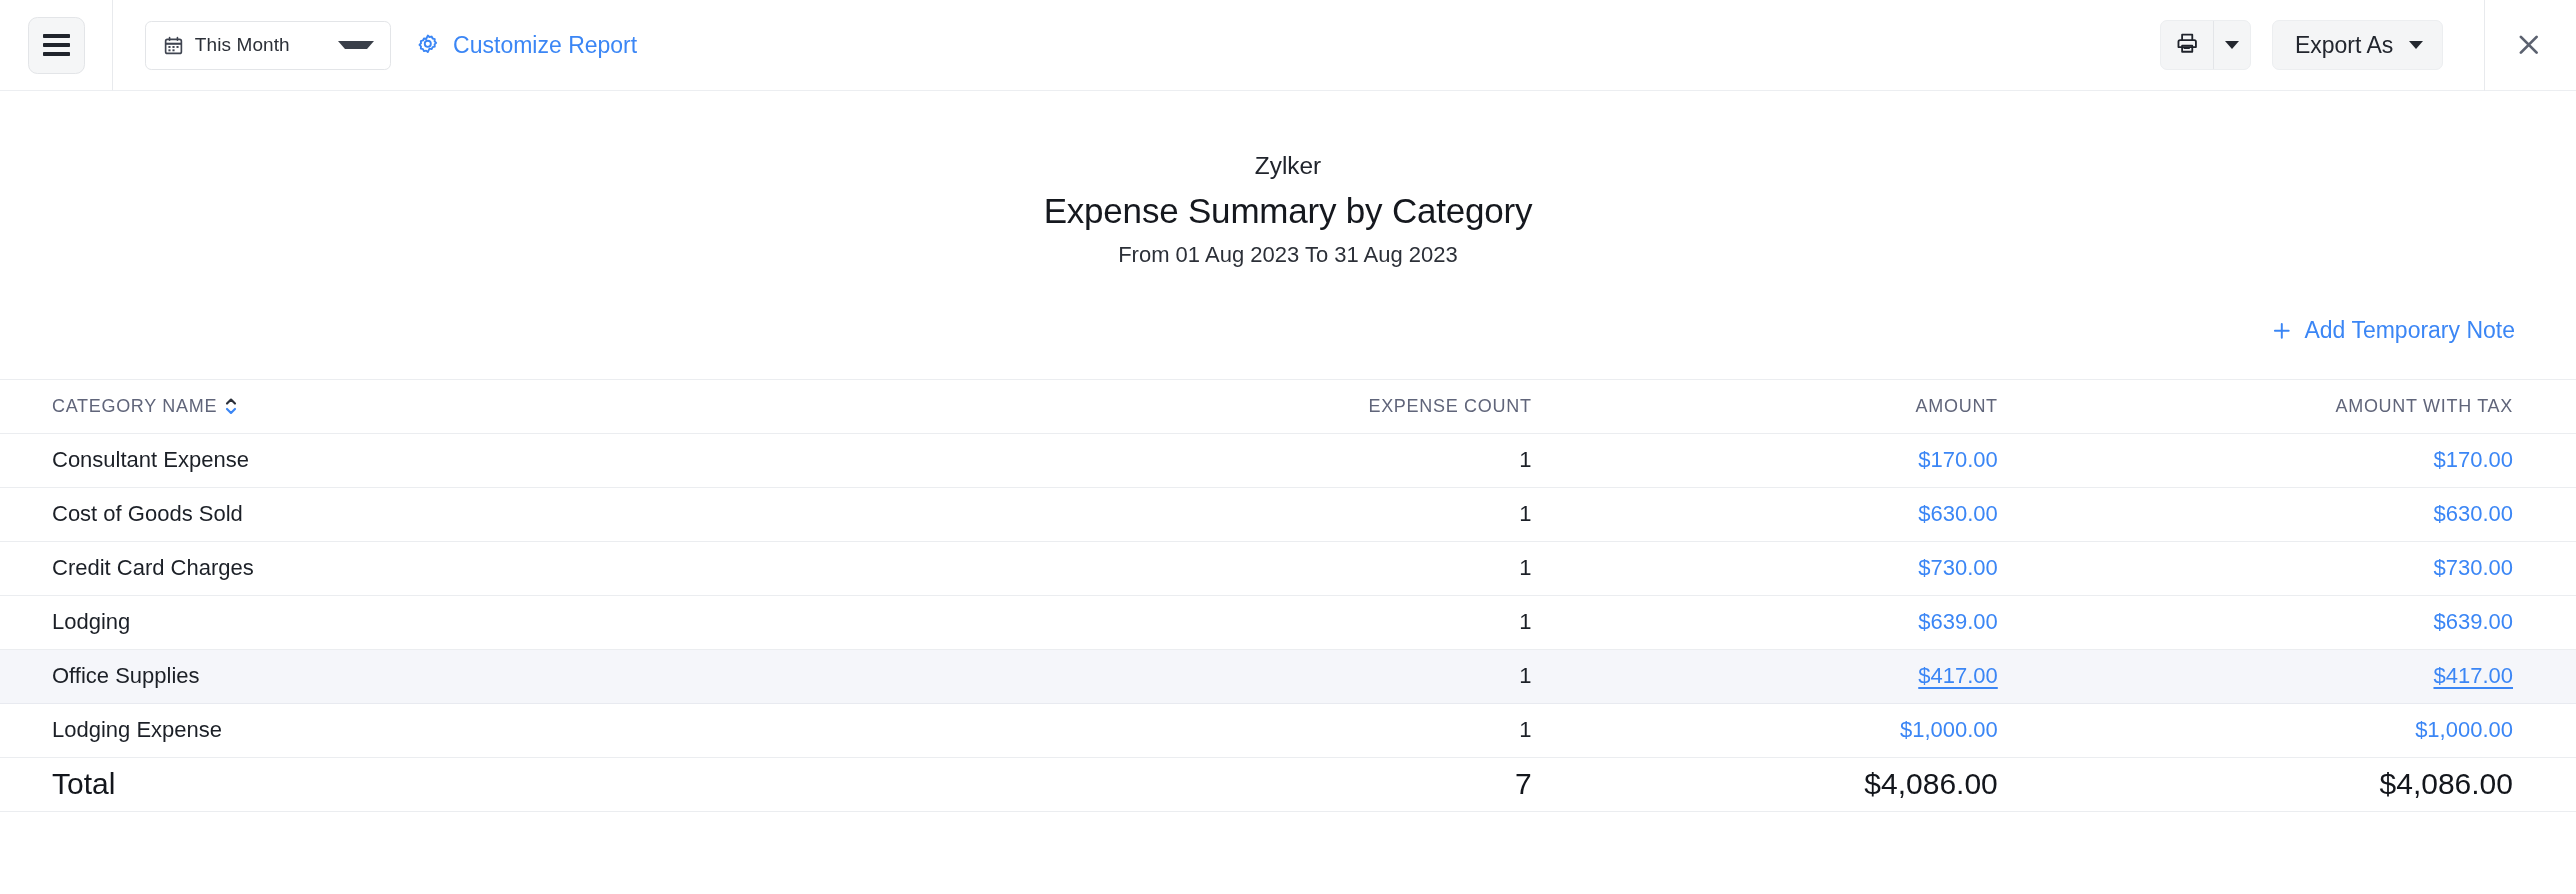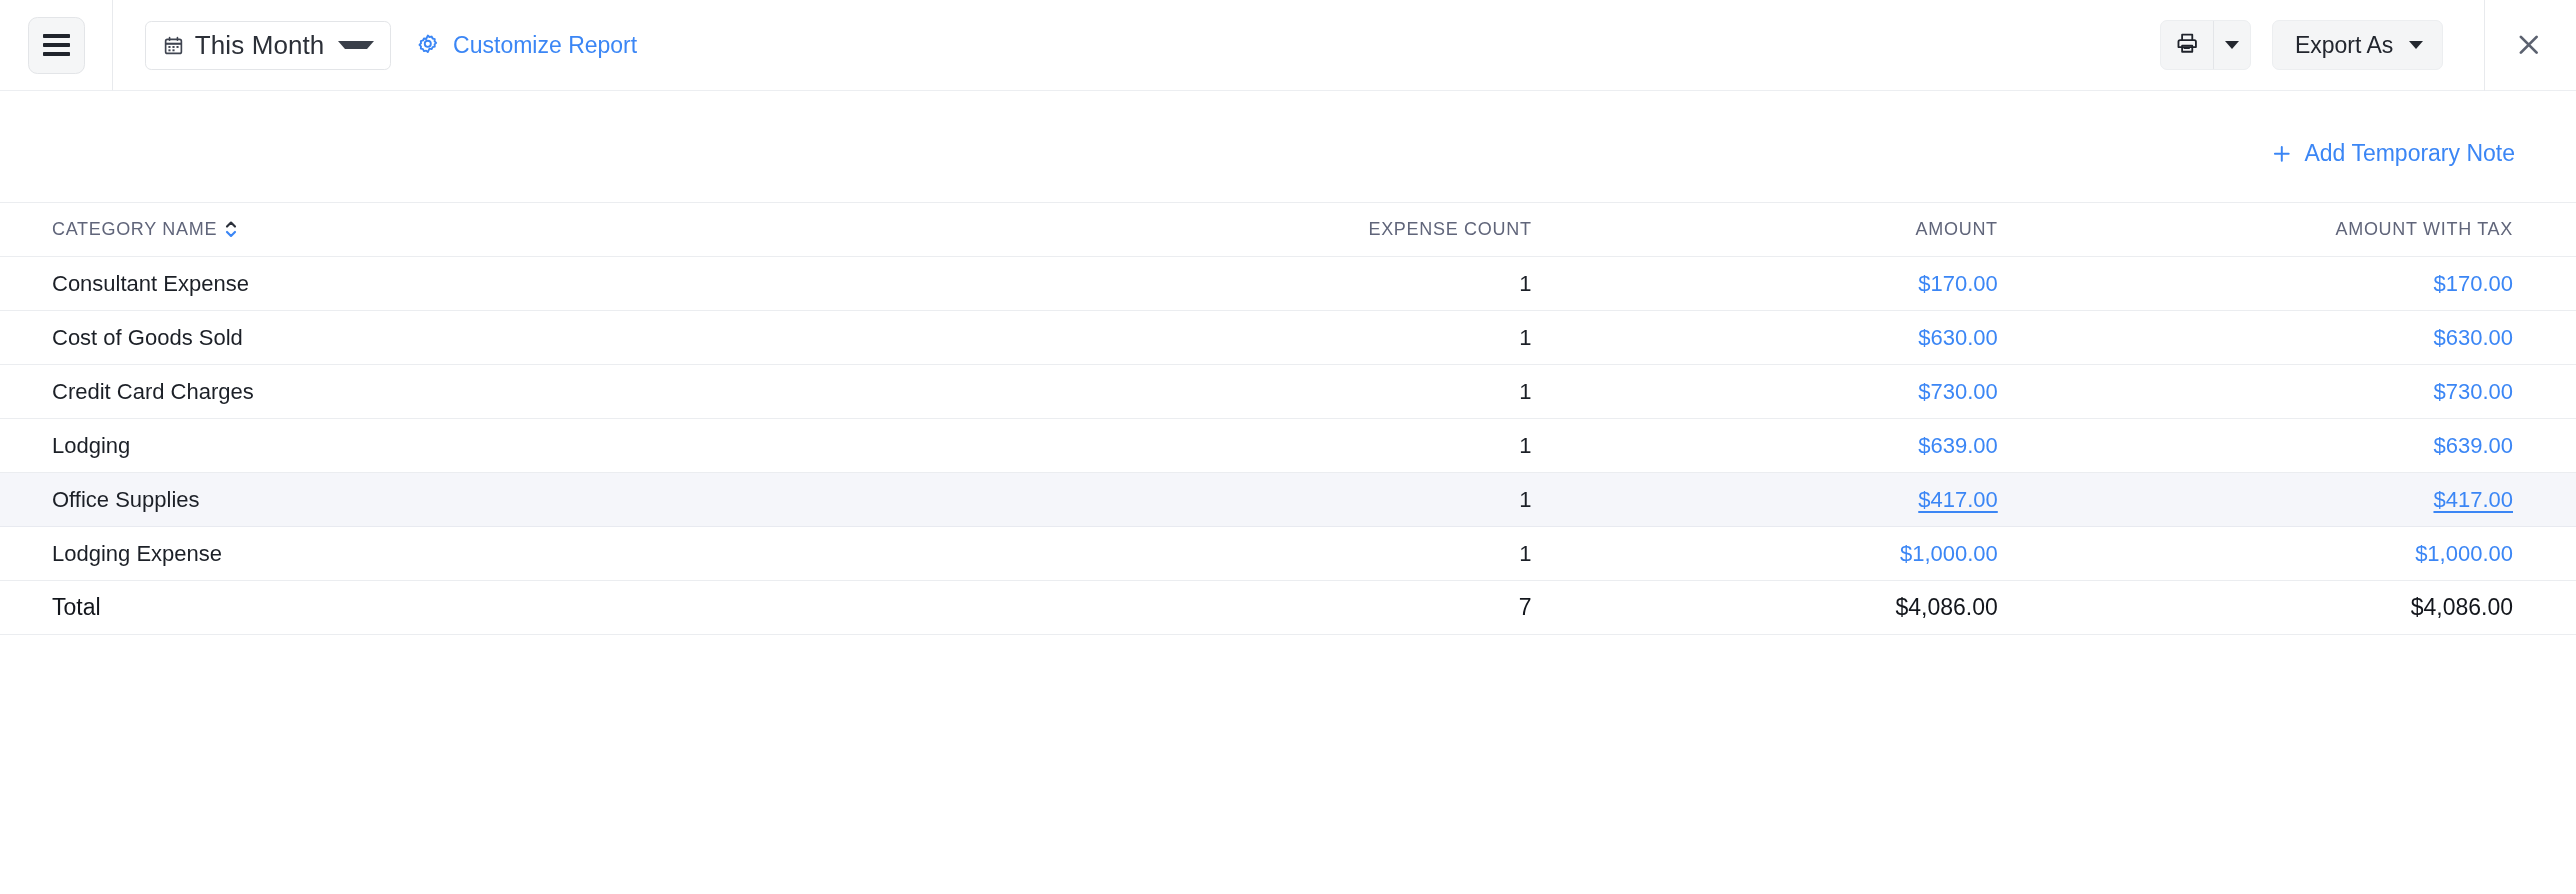--- a/index.html
+++ b/index.html
@@ -78,21 +78,21 @@
     cursor: pointer;
     gap: 11px;
   }
   .cal-icon {
     width: 21px; height: 21px;
     flex: none;
     position: relative;
     color: #3f4450;
   }
   .date-select-label {
-    font-size: 26px;
+    font-size: 19px;
     color: #2c3038;
     letter-spacing: 0.1px;
     white-space: nowrap;
   }
   .date-select-caret {
     margin-left: auto;
     padding-left: 22px;
     width: 0; height: 0;
     border-left: 7px solid transparent;
     border-right: 7px solid transparent;
@@ -251,21 +251,21 @@
   .sort-icon { width: 14px; height: 20.5px; flex: none; }
 
   tbody td { font-size: 22px; color: #1c2027; }
   tbody tr.hovered { background: #f5f6fa; }
   tbody tr.hovered td { border-color: #e8eaf0; }
 
   .amount-link { color: #3b86f5; text-decoration: none; }
   tr.hovered .amount-link { text-decoration: underline; text-underline-offset: 3.9px; }
 
   tfoot td {
-    font-size: 23px;
+    font-size: 30px;
     color: #13161c;
     height: 57px;
     border-top: 1.6px solid #ebedf0;
     border-bottom: none;
   }
 </style>
 </head>
 <body>
 
 <div class="toolbar">
@@ -338,20 +338,25 @@
           </svg>
         </span>
       </div>
 
     </div>
   </div>
 </div>
 
 <div class="report">
 
+  <div class="report-head">
+    <div class="org-name">Zylker</div>
+    <div class="report-title">Expense Summary by Category</div>
+    <div class="report-period">From 01 Aug 2023 To 31 Aug 2023</div>
+  </div>
 
   <div class="note-row">
     <div class="add-note-link">
       <span class="plus-icon">
         <svg viewBox="0 0 24 24" width="23.6" height="23.6" fill="none" stroke="#3b86f5" stroke-width="2" stroke-linecap="round">
           <path d="M12 5v14M5 12h14"></path>
         </svg>
       </span>
       <span>Add Temporary Note</span>
     </div>

